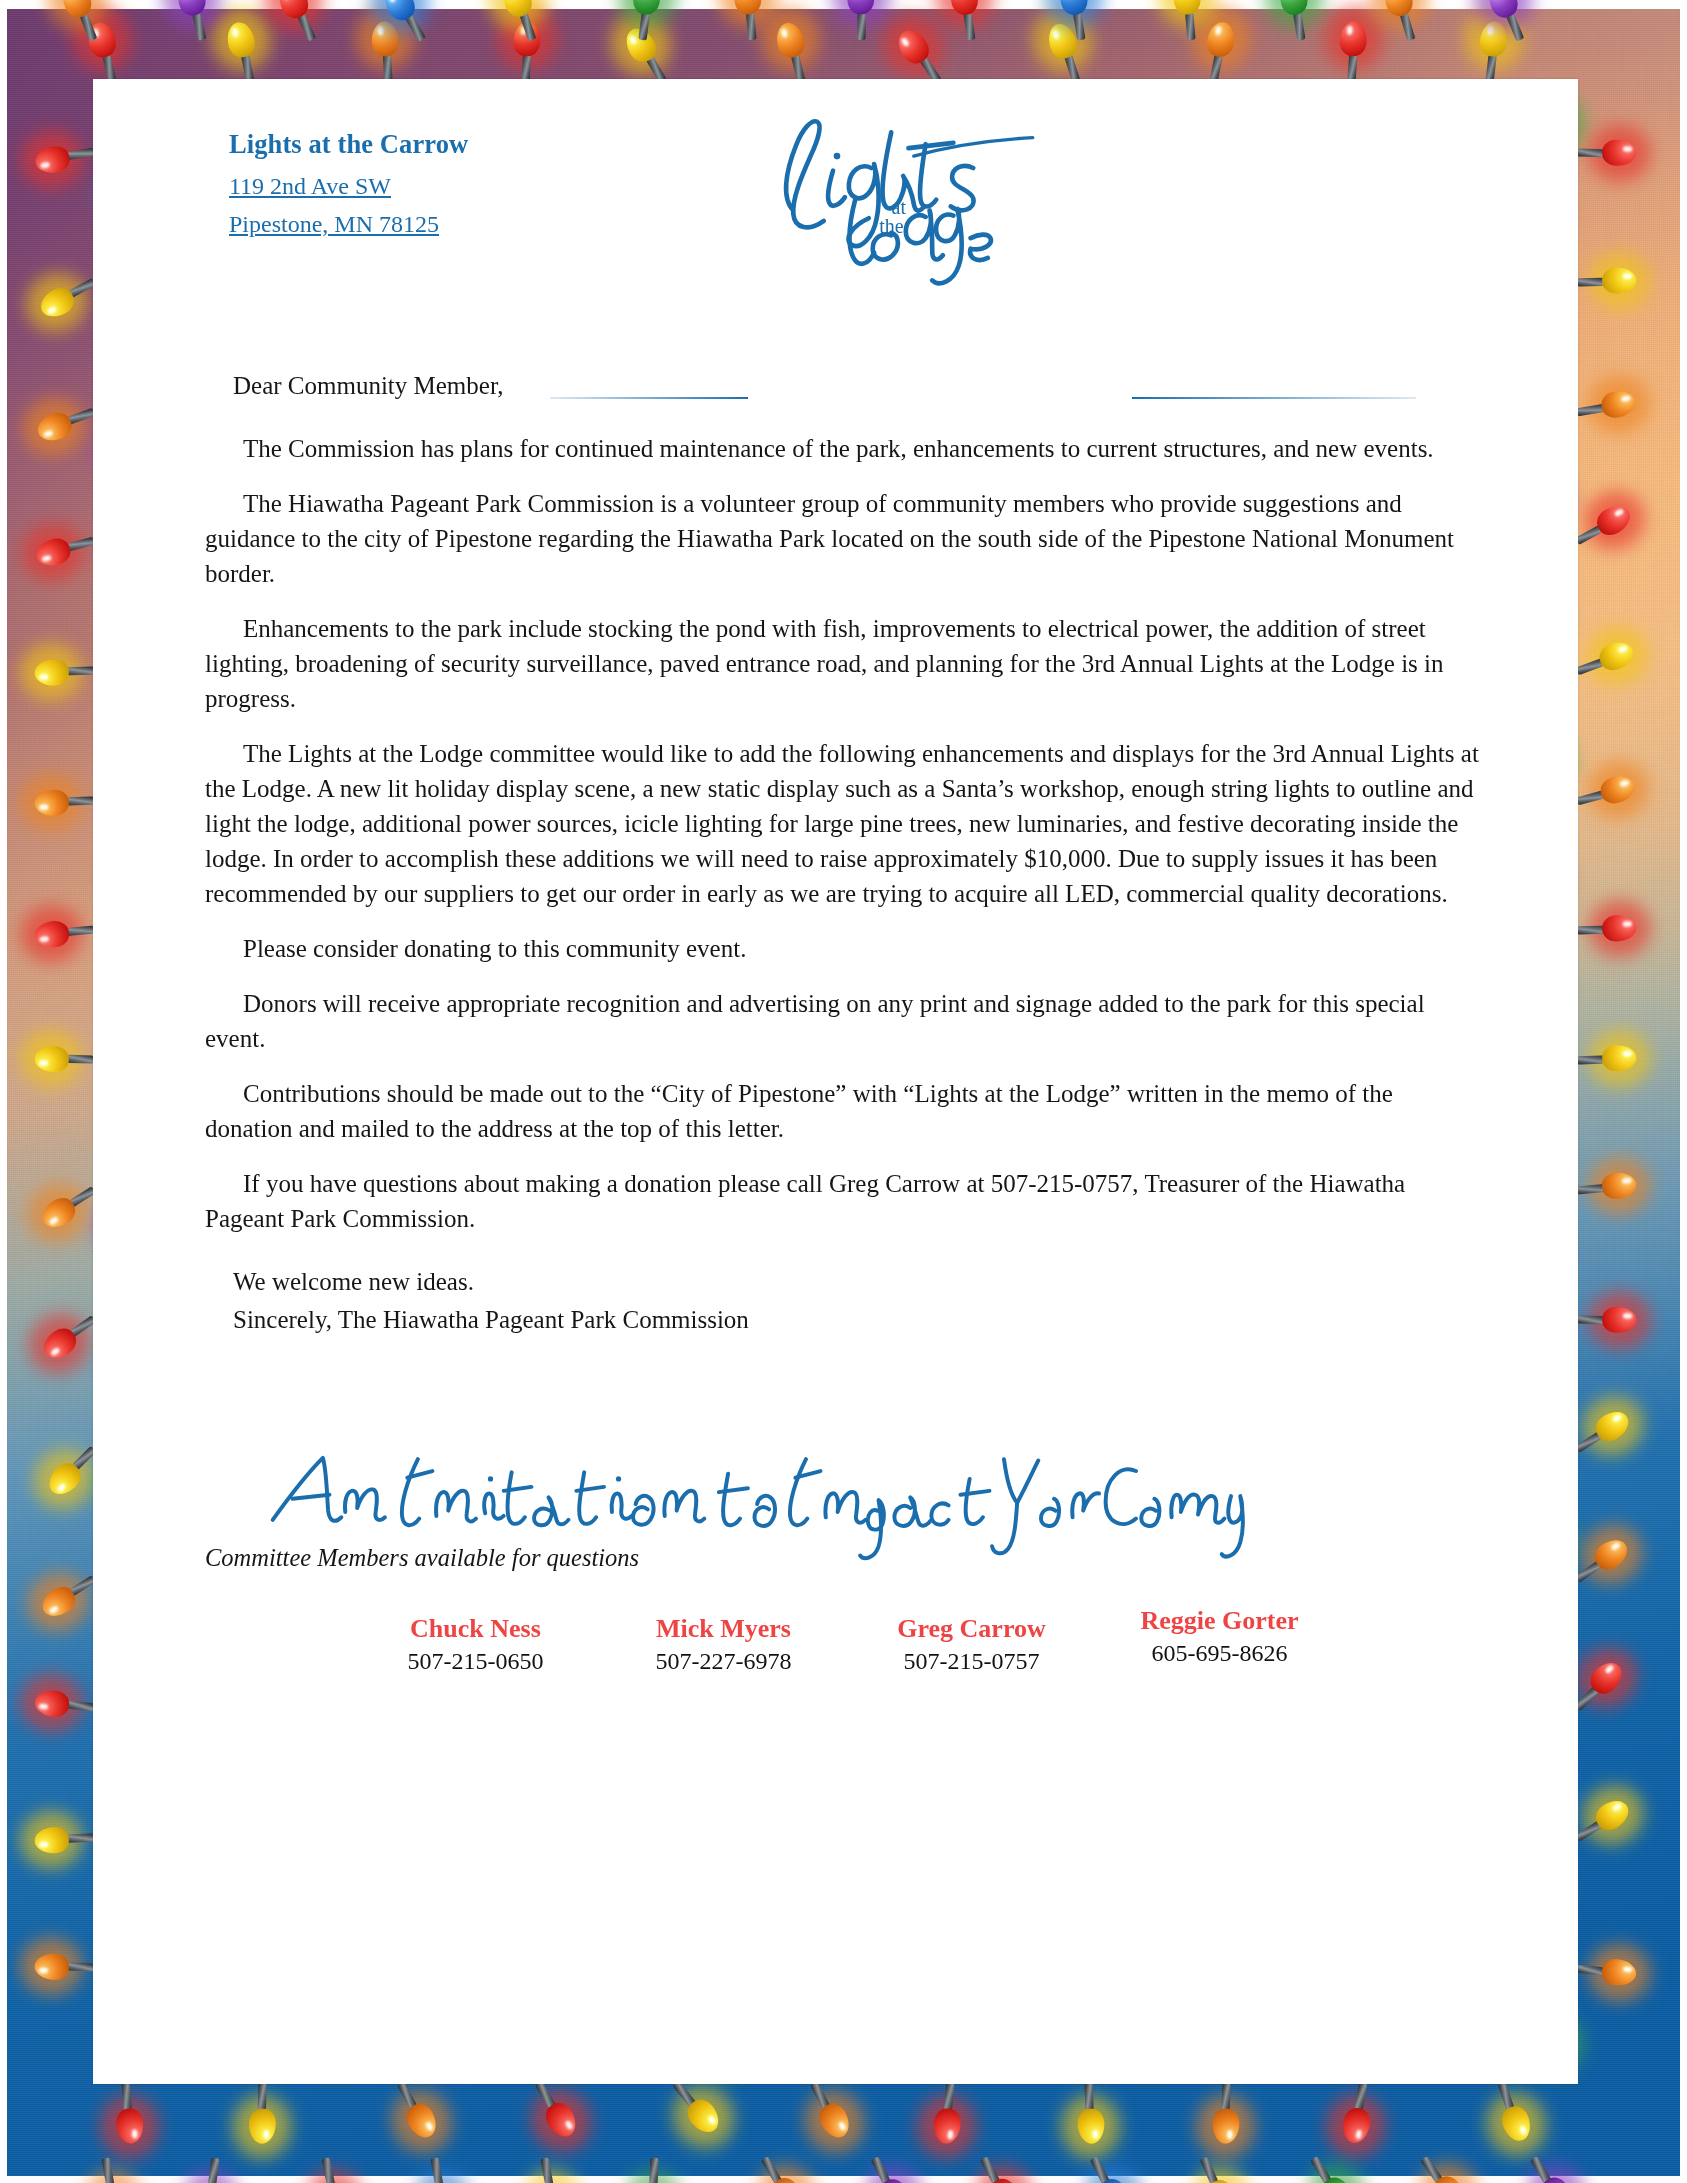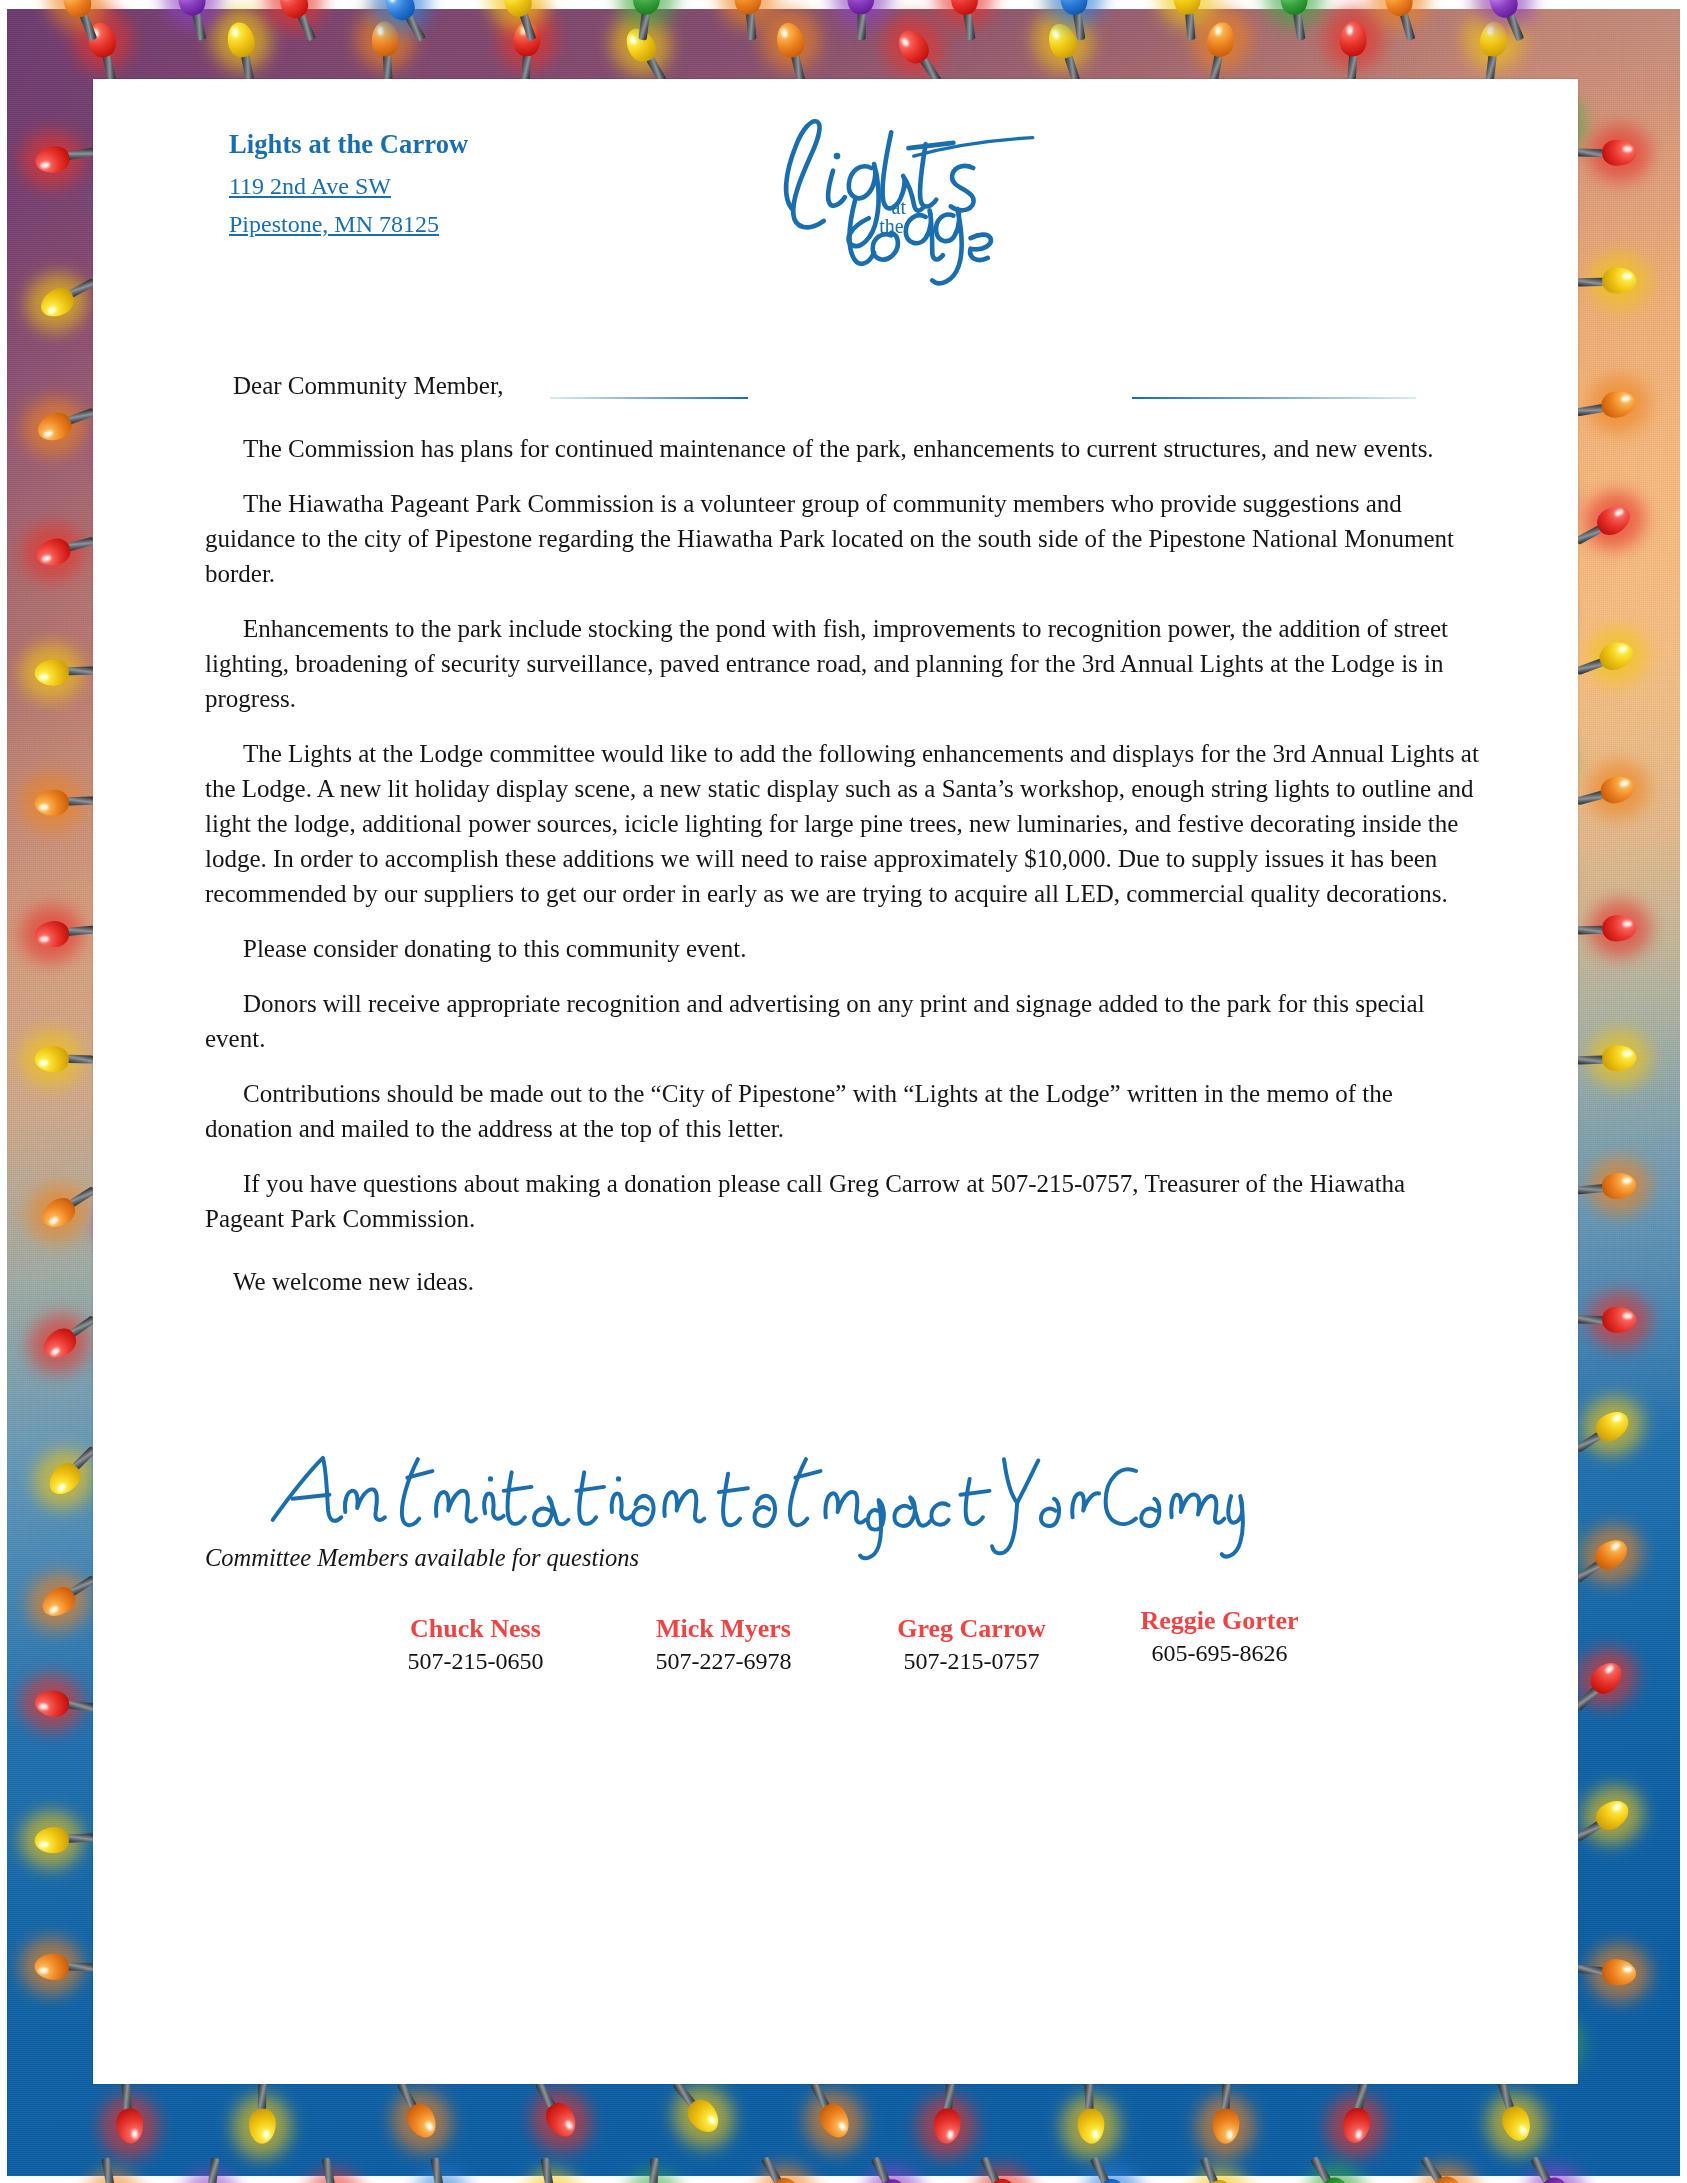--- a/index.html
+++ b/index.html
@@ -853,29 +853,30 @@
           <span id="logo-the">the</span>
         </div>
       </div>
     </div>
 
     <div id="body-col">
       <div class="salutation">Dear Community Member,</div>
 
       <p class="para">The Commission has plans for continued maintenance of the park, enhancements to current structures, and new events.</p>
       <p class="para">The Hiawatha Pageant Park Commission is a volunteer group of community members who provide suggestions and guidance to the city of Pipestone regarding the Hiawatha Park located on the south side of the Pipestone National Monument border.</p>
-      <p class="para">Enhancements to the park include stocking the pond with fish, improvements to recognition power, the addition of street lighting, broadening of security surveillance, paved entrance road, and planning for the 3rd Annual Lights at the Lodge is in progress.</p>
+      <p class="para">Enhancements to the park include stocking the pond with fish, improvements to electrical power, the addition of street lighting, broadening of security surveillance, paved entrance road, and planning for the 3rd Annual Lights at the Lodge is in progress.</p>
       <p class="para">The Lights at the Lodge committee would like to add the following enhancements and displays for the 3rd Annual Lights at the Lodge.  A new lit holiday display scene, a new static display such as a Santa’s workshop, enough string lights to outline and light the lodge, additional power sources, icicle lighting for large pine trees, new luminaries, and festive decorating inside the lodge.  In order to accomplish these additions we will need to raise approximately $10,000.  Due to supply issues it has been recommended by our suppliers to get our order in early as we are trying to acquire all LED, commercial quality decorations.</p>
       <p class="para">Please consider donating to this community event.</p>
       <p class="para">Donors will receive appropriate recognition and advertising on any print and signage added to the park for this special event.</p>
       <p class="para">Contributions should be made out to the “City of Pipestone” with “Lights at the Lodge” written in the memo of the donation and mailed to the address at the top of this letter.</p>
       <p class="para">If you have questions about making a donation please call Greg Carrow at 507-215-0757, Treasurer of the Hiawatha Pageant Park Commission.</p>
 
       <div id="closing">
         <div class="closing-line">We welcome new ideas.</div>
+        <div class="closing-line">Sincerely, The Hiawatha Pageant Park Commission</div>
       </div>
     </div>
 
     <div id="tagline">
       <svg viewBox="0 0 1480 150" aria-hidden="true">
         <g class="scriptpath" stroke-width="6">
 
           <path d="M10 118 C40 76 70 40 86 24 C92 46 92 80 94 104 C96 120 104 124 114 114"></path>
           <path d="M40 86 L96 80"></path>
           <path d="M120 106 C118 90 122 76 130 74 C138 72 140 86 138 100 C144 82 154 70 162 72 C170 74 168 92 166 106 C164 118 172 122 180 114"></path>

